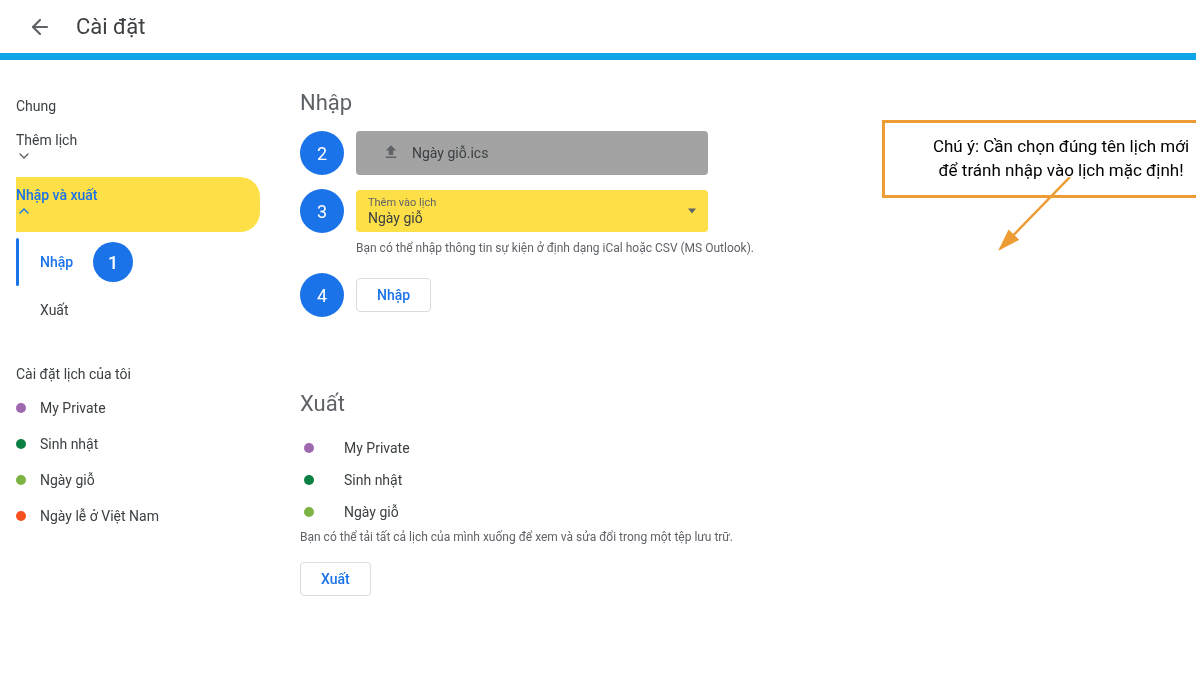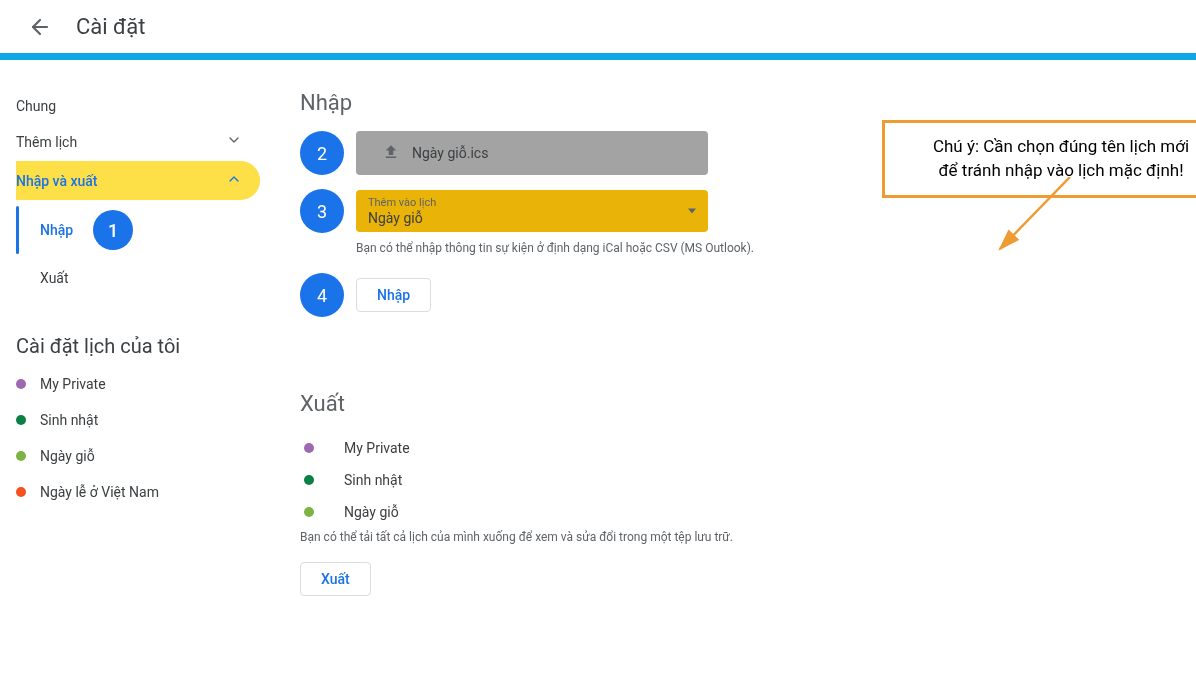--- a/index.html
+++ b/index.html
@@ -36,25 +36,25 @@
     padding: 30px 0 20px 16px;
   }
   .sb-heading {
     font-size: 14px;
     color: #3c4043;
     padding: 8px 0;
     font-weight: 400;
   }
   .sb-expand {
     display: flex;
-    align-items: center;
     justify-content: space-between;
     padding: 10px 12px 10px 0;
     cursor: pointer;
     border-radius: 0 20px 20px 0;
+    flex-direction: column;
   }
   .sb-expand.active {
     background: #fde047;
     color: #1a73e8;
     font-weight: 500;
   }
   .sb-expand .chev {
     color: #5f6368;
     margin-right: 6px;
   }
@@ -77,21 +77,21 @@
   .sb-subitem.active::before {
     content: "";
     position: absolute;
     left: -24px;
     top: 6px; bottom: 6px;
     width: 3px;
     background: #1a73e8;
     border-radius: 2px;
   }
   .sb-section-title {
-    font-size: 20px;
+    font-size: 14px;
     color: #3c4043;
     padding: 8px 0;
     margin-top: 30px;
     font-weight: 400;
   }
   .cal-item {
     display: flex;
     align-items: center;
     padding: 10px 0;
     cursor: pointer;
@@ -136,21 +136,21 @@
     width: 352px;
     height: 44px;
     padding: 0 26px;
     border-radius: 4px;
     cursor: pointer;
     color: #3c4043;
   }
   .upload-icon { margin-right: 12px; color: #5f6368; }
   .select-row {
     width: 352px;
-    background: #eab308;
+    background: #fde047;
     border-radius: 4px;
     padding: 6px 12px;
     display: flex;
     flex-direction: column;
     position: relative;
     cursor: pointer;
   }
   .select-label {
     font-size: 11px;
     color: #5f6368;

